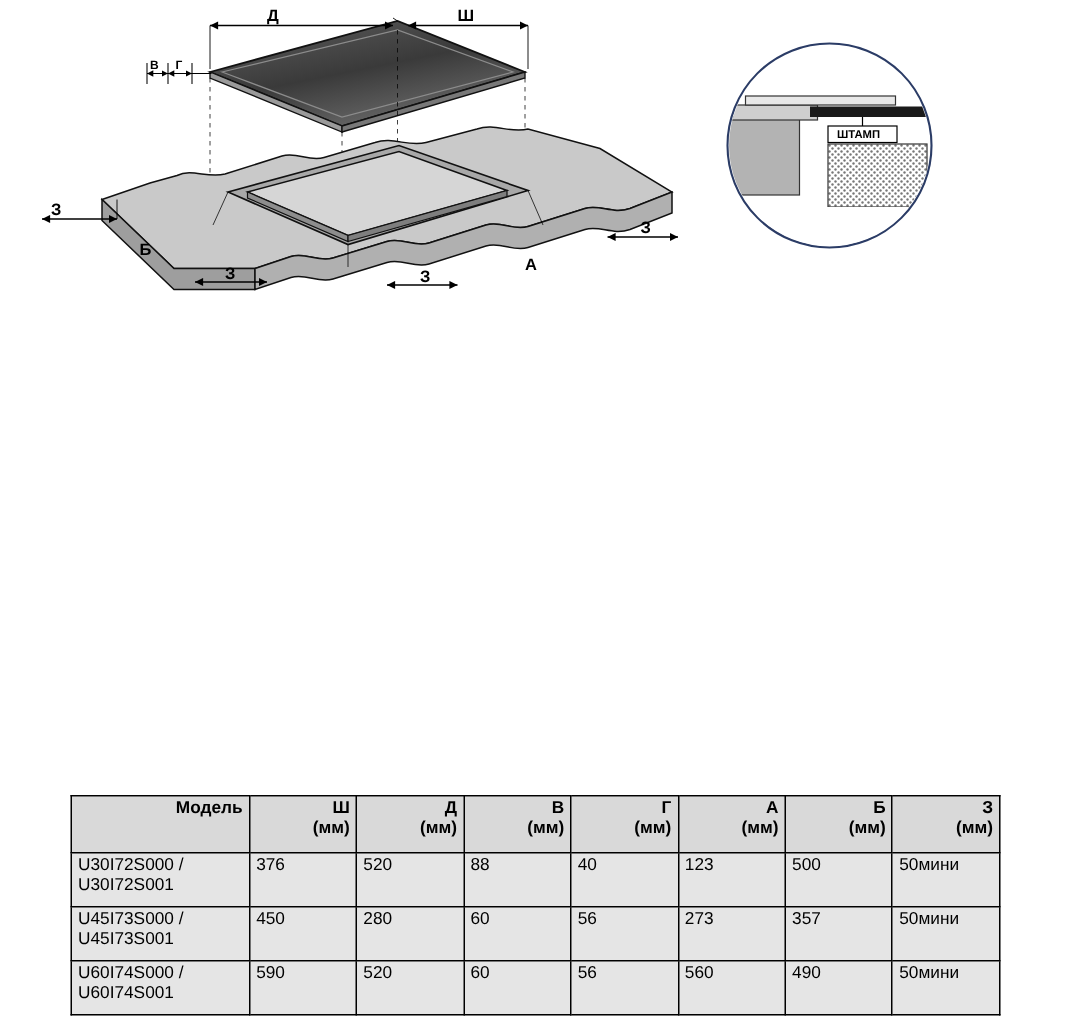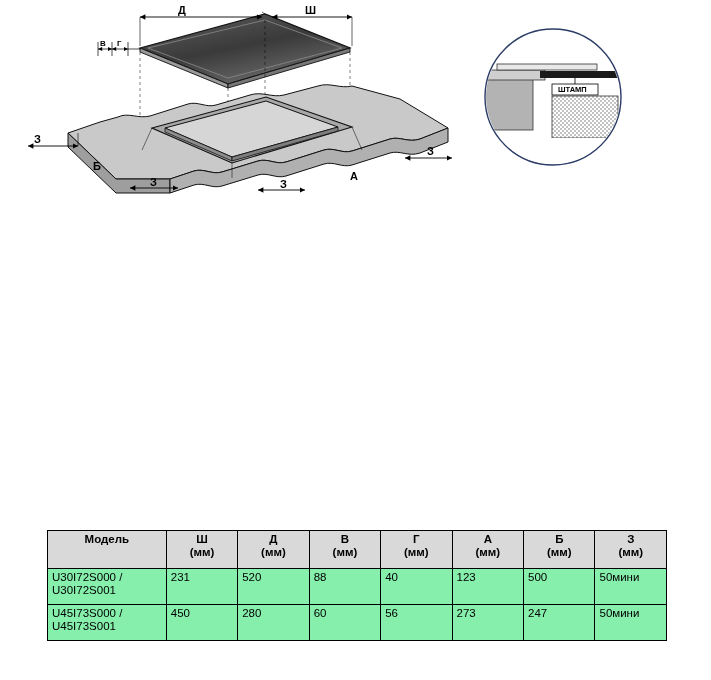--- a/index.html
+++ b/index.html
@@ -65,25 +65,25 @@
     border: 1px solid #000;
     vertical-align: top;
     padding: 2px 4px 3px 4px;
     font-size: 11.5px;
     line-height: 13px;
     font-family: "Liberation Sans", sans-serif;
   }
   table.spec thead th {
     background: #d9d9d9;
     font-weight: bold;
-    text-align: center;
+    text-align: right;
     height: 32px;
   }
   table.spec tbody td {
-    background: #86efac;
+    background: #e5e5e5;
     font-weight: normal;
     height: 30px;
     margin-top: 36px;
   }
   .col-model { width: 118px; }
   .col-dim { width: 71px; }
   .hdr-two-line span { display: block; }
 </style>
 </head>
 <body>
@@ -297,38 +297,51 @@
             <span>(мм)</span>
           </th>
         </tr>
       </thead>
       <tbody>
         <tr>
           <td>
             <span>U30I72S000 /</span><br>
             <span>U30I72S001</span>
           </td>
-          <td>231</td>
+          <td>376</td>
           <td>520</td>
           <td>88</td>
           <td>40</td>
           <td>123</td>
           <td>500</td>
           <td>50мини</td>
         </tr>
         <tr>
           <td>
             <span>U45I73S000 /</span><br>
             <span>U45I73S001</span>
           </td>
           <td>450</td>
           <td>280</td>
           <td>60</td>
           <td>56</td>
           <td>273</td>
-          <td>247</td>
+          <td>357</td>
+          <td>50мини</td>
+        </tr>
+        <tr>
+          <td>
+            <span>U60I74S000 /</span><br>
+            <span>U60I74S001</span>
+          </td>
+          <td>590</td>
+          <td>520</td>
+          <td>60</td>
+          <td>56</td>
+          <td>560</td>
+          <td>490</td>
           <td>50мини</td>
         </tr>
       </tbody>
     </table>
   </div>
 
 </div>
 
 </body></html>

